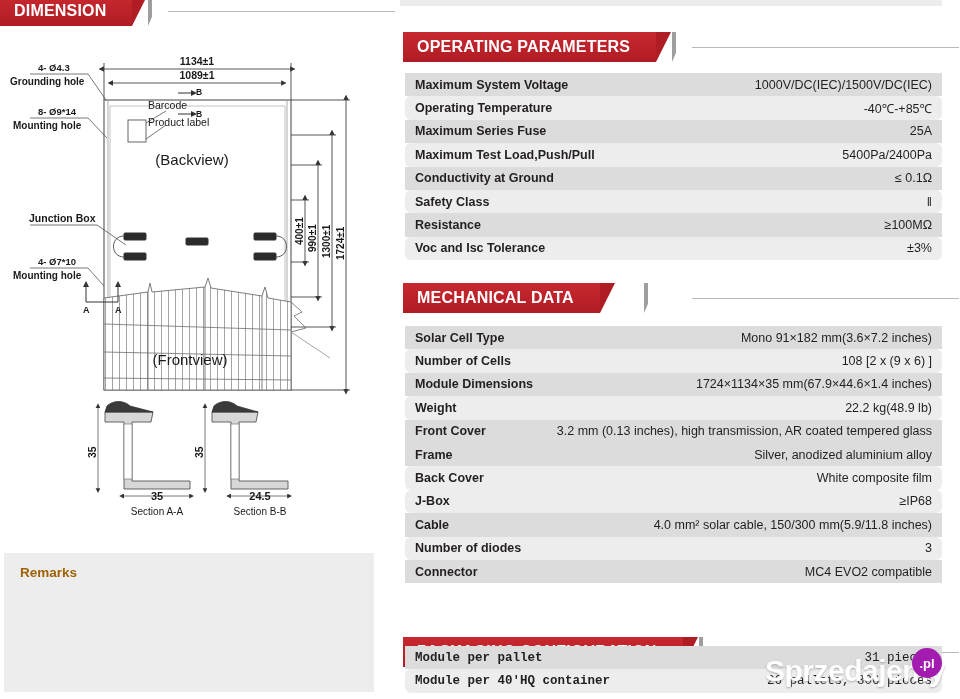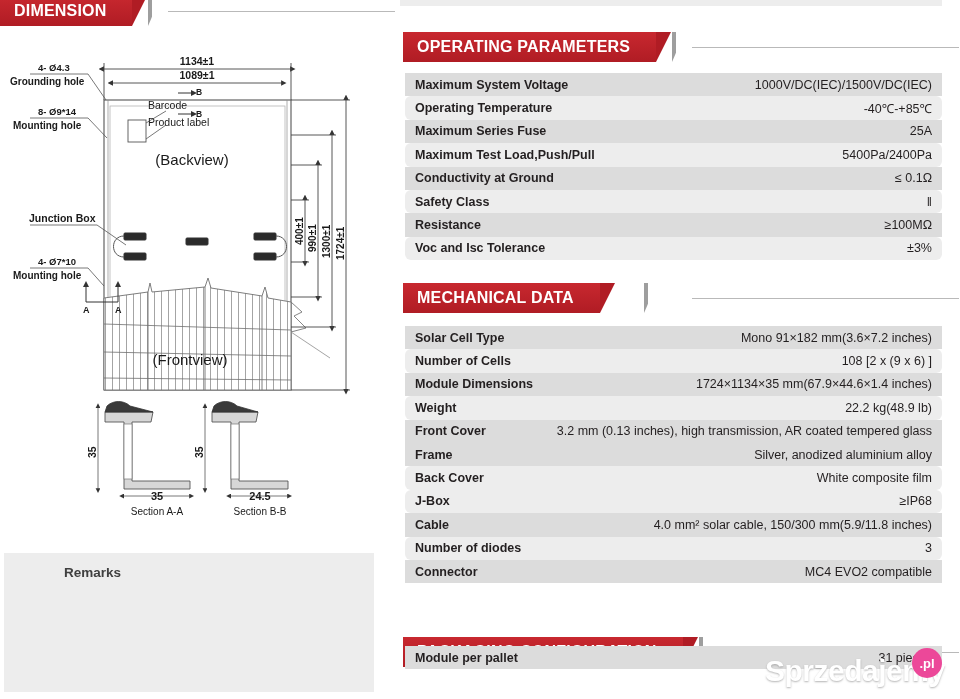--- a/index.html
+++ b/index.html
@@ -59,38 +59,38 @@
   .srow .v { text-align: right; white-space: nowrap; }
 
   
   #left { position: absolute; left: 0; top: 0; width: 395px; height: 682px; }
   #remarks {
     position: absolute; left: 4px; top: 553px; width: 370px; height: 139px;
     background: #ededed;
   }
   #remarks .rtitle {
     position: absolute; left: 16px; top: 12px;
-    font-size: 13.5px; font-weight: bold; color: #404040; margin-left: 44px;
+    font-size: 13.5px; font-weight: bold; color: #a16207;
   }
 
   
   #watermark {
     position: absolute; left: 765px; top: 648px;
     width: 195px; height: 46px; pointer-events: none;
   }
   #watermark .wm-text {
     position: absolute; left: 0; top: 6px;
     font-size: 30px; font-weight: bold; color: #ffffff;
     letter-spacing: -.5px;
     text-shadow: 0 1px 2px rgba(120,120,120,.55);
   }
   #watermark .wm-dot {
     position: absolute; left: 147px; top: 0px;
     width: 30px; height: 30px; border-radius: 50%;
-    background: #ec4899;
+    background: #a21caf;
     color: #fff; font-size: 13px; font-weight: bold;
     display: flex; align-items: center; justify-content: center;
   }
 
   
   #top-sliver {
     position: absolute; left: 400px; top: 0; width: 542px; height: 6px;
     background: #ededed;
   }
 </style>
@@ -347,24 +347,28 @@
           <span class="k">Connector</span>
           <span class="v">MC4 EVO2 compatible</span>
         </div>
       </div>
 
     <div class="banner" style="left:3px; top:606px; width:556px;margin-top:31px;">
       <div class="plate">PACKAGING CONFIGURATION</div>
       <div class="chev"></div>
       <div class="rule"></div>
     </div>
-    <div class="spec-table" style="left:5px; top:646px; width:537px;" id="tbl-packaging">
+    <div class="spec-table" style="left:5px; top:646px; width:537px;font-family:Liberation Mono, monospace;" id="tbl-packaging">
         <div class="srow odd">
           <span class="k">Module per pallet</span>
           <span class="v">31 pieces</span>
+        </div>
+        <div class="srow even">
+          <span class="k">Module per 40'HQ container</span>
+          <span class="v">26 pallets, 806 pieces</span>
         </div>
       </div>
   </div>
 
   <div id="watermark">
     <div class="wm-text">Sprzedajemy</div>
     <div class="wm-dot">.pl</div>
   </div>
 
 </div>

